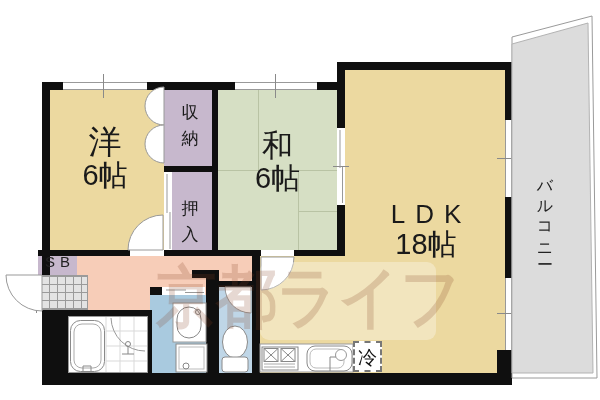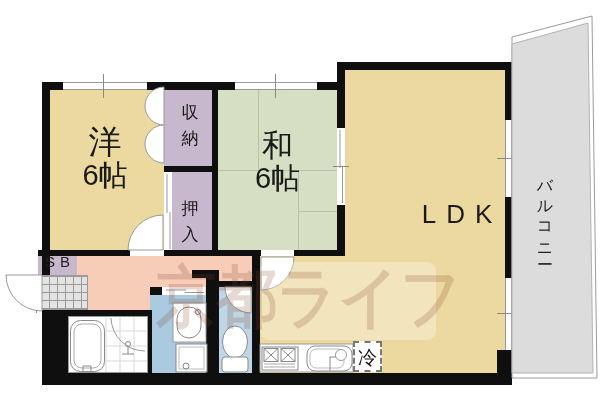--- a/index.html
+++ b/index.html
@@ -164,22 +164,23 @@
   <div class="label" style="left:44px;top:125px;width:122px;">
     <span class="big" style="font-size:33px;">洋</span>
     <span class="sz" style="font-size:29px;">6帖</span>
   </div>
 
   <div class="label" style="left:218px;top:130px;width:119px;">
     <span class="big" style="font-size:31px;">和</span>
     <span class="sz" style="font-size:29px;">6帖</span>
   </div>
 
-  <div class="label" style="left:345px;top:201px;width:162px;padding-left:31px;">
+  <div class="label" style="left:345px;top:201px;width:162px;">
     <span class="big" style="font-size:26px;letter-spacing:10px;text-indent:10px;">LDK</span>
+    <span class="sz" style="font-size:29px;">18帖</span>
   </div>
 
   <div class="label stack" style="left:180px;top:100px;width:20px;font-size:17px;">収納</div>
 
   <div class="label stack" style="left:180px;top:196px;width:20px;font-size:17px;">押入</div>
 
   <div class="label vtext" style="left:536px;top:138px;height:150px;font-size:16px;letter-spacing:4px;color:#222;">バルコニー</div>
 
   <div class="label" style="left:38px;top:254px;width:39px;font-size:15px;letter-spacing:5px;text-indent:5px;color:#222;">SB</div>
 

